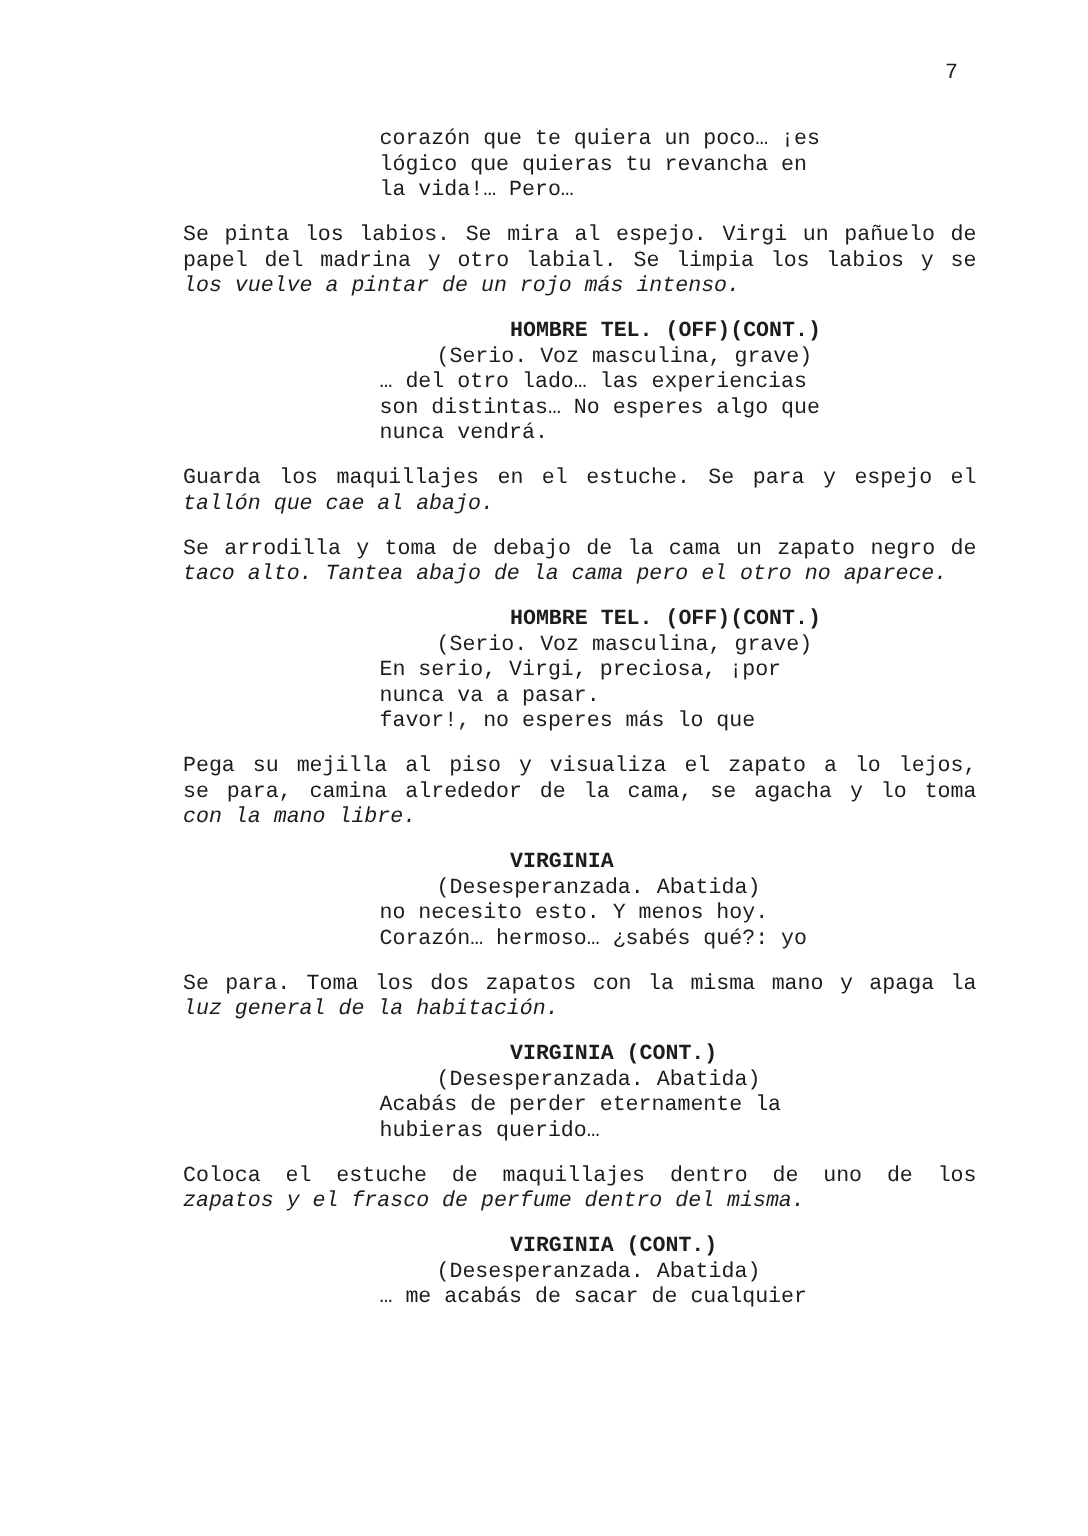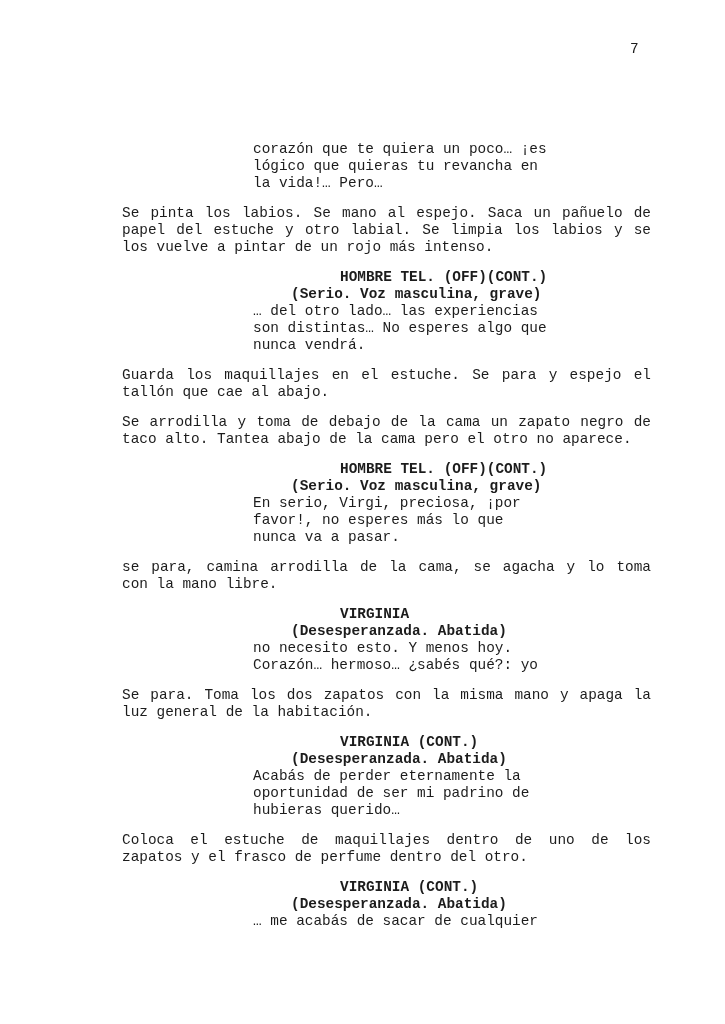--- a/index.html
+++ b/index.html
@@ -16,73 +16,72 @@
     font-size: 14.4px;
     line-height: 17px;
     overflow: hidden;
   }
   .page-number {
     position: absolute;
     top: 41px;
     left: 630px;
   }
   .content {
-    padding-top: 117px;
-    margin-top: 24px;
+    padding-top: 85px;
   }
   .block { margin-top: 13px; }
   .block:first-child { margin-top: 0; }
 
   
   .action {
     margin-left: 122px;
     width: 529px;
   }
   .action .line {
     text-align: justify;
     text-align-last: justify;
   }
   .action .line:last-child {
     text-align-last: left;
+    font-style: italic;
   }
 
   
   .dialogue-line {
     margin-left: 253px;
     white-space: pre;
   }
   .character-line {
     margin-left: 340px;
     white-space: pre;
     font-weight: bold;
   }
   .paren-line {
     margin-left: 291px;
     white-space: pre;
-    font-weight: bold;
   }
 </style>
 </head>
 <body style="background: rgb(255, 255, 255);">
 
 <div class="page" style="color: rgb(28, 28, 28);">
 
   <div class="page-number">7</div>
 
   <main class="content">
 
     <section class="block dialogue">
       <div class="dialogue-line">corazón que te quiera un poco… ¡es</div>
       <div class="dialogue-line">lógico que quieras tu revancha en</div>
       <div class="dialogue-line">la vida!… Pero…</div>
     </section>
 
     <section class="block action">
-      <div class="line">Se pinta los labios. Se mano al espejo. Saca un pañuelo de</div>
-      <div class="line">papel del estuche y otro labial. Se limpia los labios y se</div>
+      <div class="line">Se pinta los labios. Se mira al espejo. Virgi un pañuelo de</div>
+      <div class="line">papel del madrina y otro labial. Se limpia los labios y se</div>
       <div class="line">los vuelve a pintar de un rojo más intenso.</div>
     </section>
 
     <section class="block speech">
       <div class="character-line">HOMBRE TEL. (OFF)(CONT.)</div>
       <div class="paren-line">(Serio. Voz masculina, grave)</div>
       <div class="dialogue-line">… del otro lado… las experiencias</div>
       <div class="dialogue-line">son distintas… No esperes algo que</div>
       <div class="dialogue-line">nunca vendrá.</div>
     </section>
@@ -94,52 +93,52 @@
 
     <section class="block action">
       <div class="line">Se arrodilla y toma de debajo de la cama un zapato negro de</div>
       <div class="line">taco alto. Tantea abajo de la cama pero el otro no aparece.</div>
     </section>
 
     <section class="block speech">
       <div class="character-line">HOMBRE TEL. (OFF)(CONT.)</div>
       <div class="paren-line">(Serio. Voz masculina, grave)</div>
       <div class="dialogue-line">En serio, Virgi, preciosa, ¡por</div>
+      <div class="dialogue-line">nunca va a pasar.</div>
       <div class="dialogue-line">favor!, no esperes más lo que</div>
-      <div class="dialogue-line">nunca va a pasar.</div>
     </section>
 
     <section class="block action">
-      <div class="line">se para, camina arrodilla de la cama, se agacha y lo toma</div>
+      <div class="line">Pega su mejilla al piso y visualiza el zapato a lo lejos,</div>
+      <div class="line">se para, camina alrededor de la cama, se agacha y lo toma</div>
       <div class="line">con la mano libre.</div>
     </section>
 
     <section class="block speech">
       <div class="character-line">VIRGINIA</div>
       <div class="paren-line">(Desesperanzada. Abatida)</div>
       <div class="dialogue-line">no necesito esto. Y menos hoy.</div>
       <div class="dialogue-line">Corazón… hermoso… ¿sabés qué?: yo</div>
     </section>
 
     <section class="block action">
       <div class="line">Se para. Toma los dos zapatos con la misma mano y apaga la</div>
       <div class="line">luz general de la habitación.</div>
     </section>
 
     <section class="block speech">
       <div class="character-line">VIRGINIA (CONT.)</div>
       <div class="paren-line">(Desesperanzada. Abatida)</div>
       <div class="dialogue-line">Acabás de perder eternamente la</div>
-      <div class="dialogue-line">oportunidad de ser mi padrino de</div>
       <div class="dialogue-line">hubieras querido…</div>
     </section>
 
     <section class="block action">
       <div class="line">Coloca el estuche de maquillajes dentro de uno de los</div>
-      <div class="line">zapatos y el frasco de perfume dentro del otro.</div>
+      <div class="line">zapatos y el frasco de perfume dentro del misma.</div>
     </section>
 
     <section class="block speech">
       <div class="character-line">VIRGINIA (CONT.)</div>
       <div class="paren-line">(Desesperanzada. Abatida)</div>
       <div class="dialogue-line">… me acabás de sacar de cualquier</div>
     </section>
 
   </main>
 </div>

